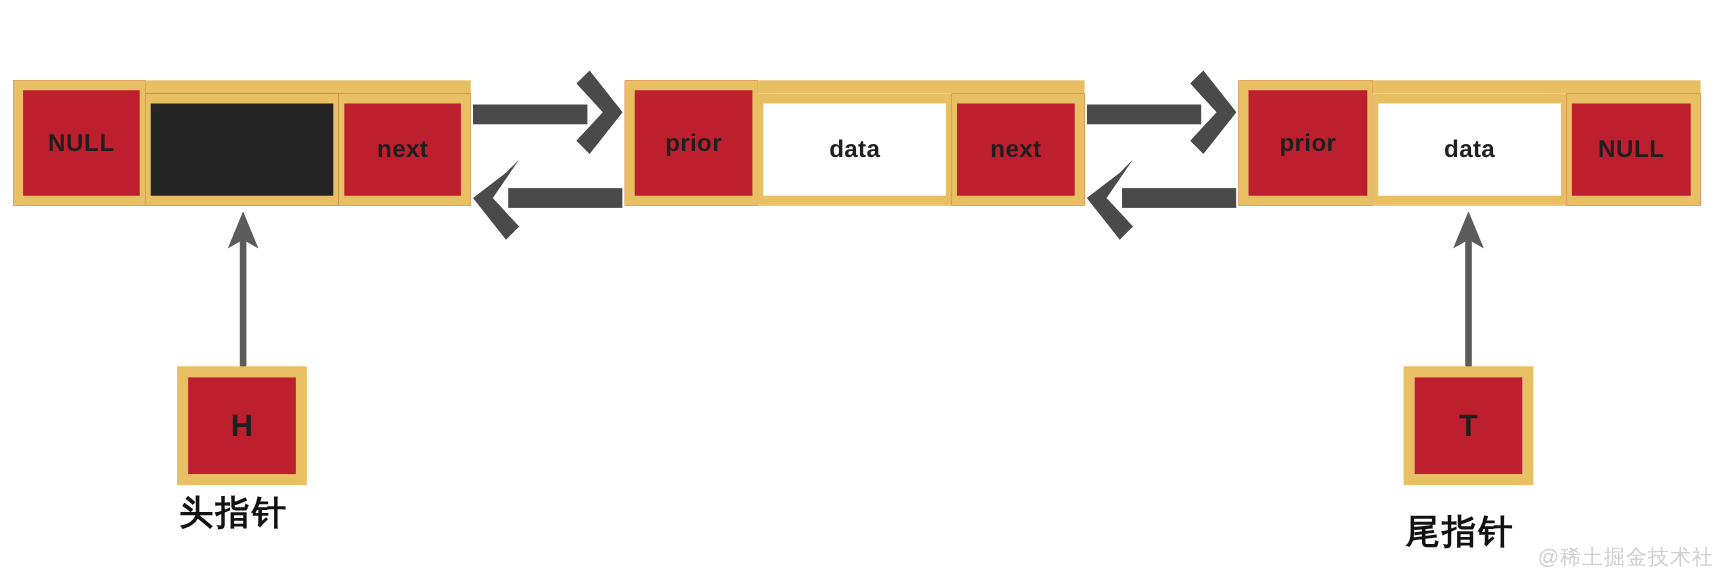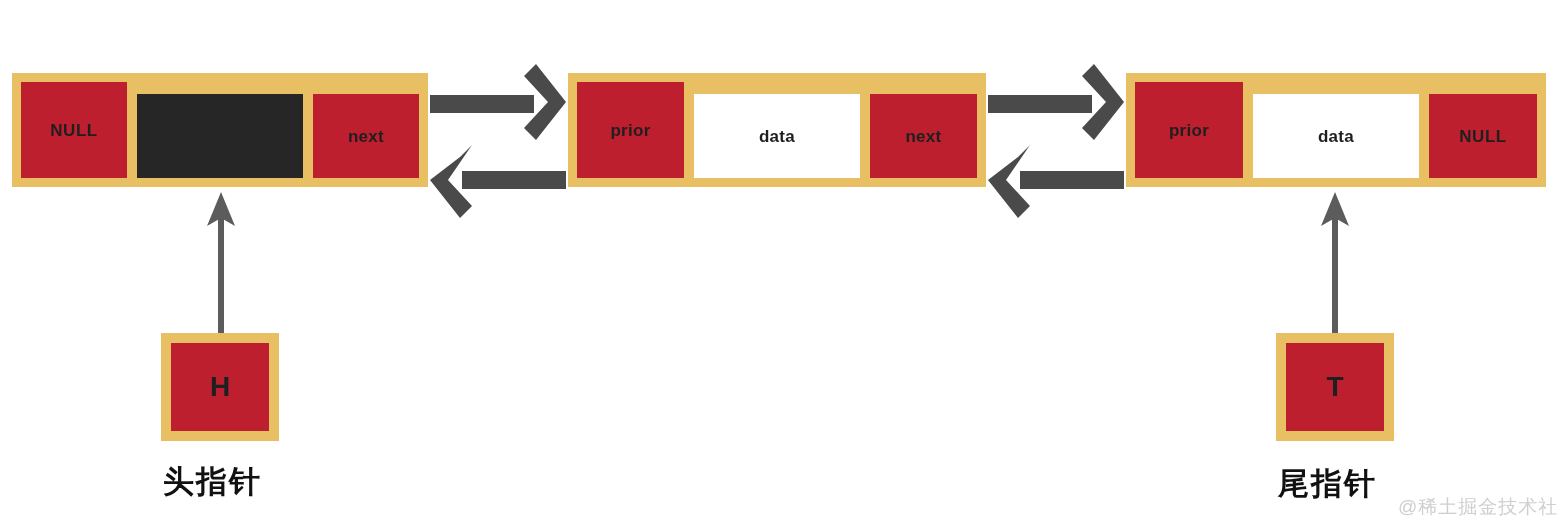--- a/index.html
+++ b/index.html
@@ -38,21 +38,21 @@
   .cell.sep {
     border-left-width: 5px;
     margin-top: 12px;
   }
   .cell.sep-r {
     border-right-width: 5px;
   }
   .cell.green  { background: #ffffff; }
   .cell.dark   { background: #262626; }
   .cell-label {
-    font-size: 17px;
+    font-size: 22px;
     font-weight: bold;
     color: #1f1f1f;
     letter-spacing: .3px;
     line-height: 1;
     user-select: none;
   }
   .cell-label.null {
     letter-spacing: .5px;
   }
 
@@ -191,21 +191,21 @@
       <polygon points="16,0 30,34 16,26 2,34" fill="#5c5c5c"></polygon>
     </svg>
   </div>
 
   <div class="ptr-box" style="left:161px; top:333px; width:118px; height:108px;">
     <div class="ptr-inner">
       <span class="ptr-letter">H</span>
     </div>
   </div>
 
-  <div class="caption" style="left:163px; top:461px;">头指针</div>
+  <div class="caption" style="left:163px; top:445px;">头指针</div>
 
   <div class="thin-arrow" style="left:1319px; top:192px; width:32px; height:144px;">
     <svg width="32" height="144" viewBox="0 0 32 144">
       <rect x="13" y="20" width="6" height="124" fill="#5c5c5c"></rect>
       <polygon points="16,0 30,34 16,26 2,34" fill="#5c5c5c"></polygon>
     </svg>
   </div>
 
   <div class="ptr-box" style="left:1276px; top:333px; width:118px; height:108px;">
     <div class="ptr-inner">

